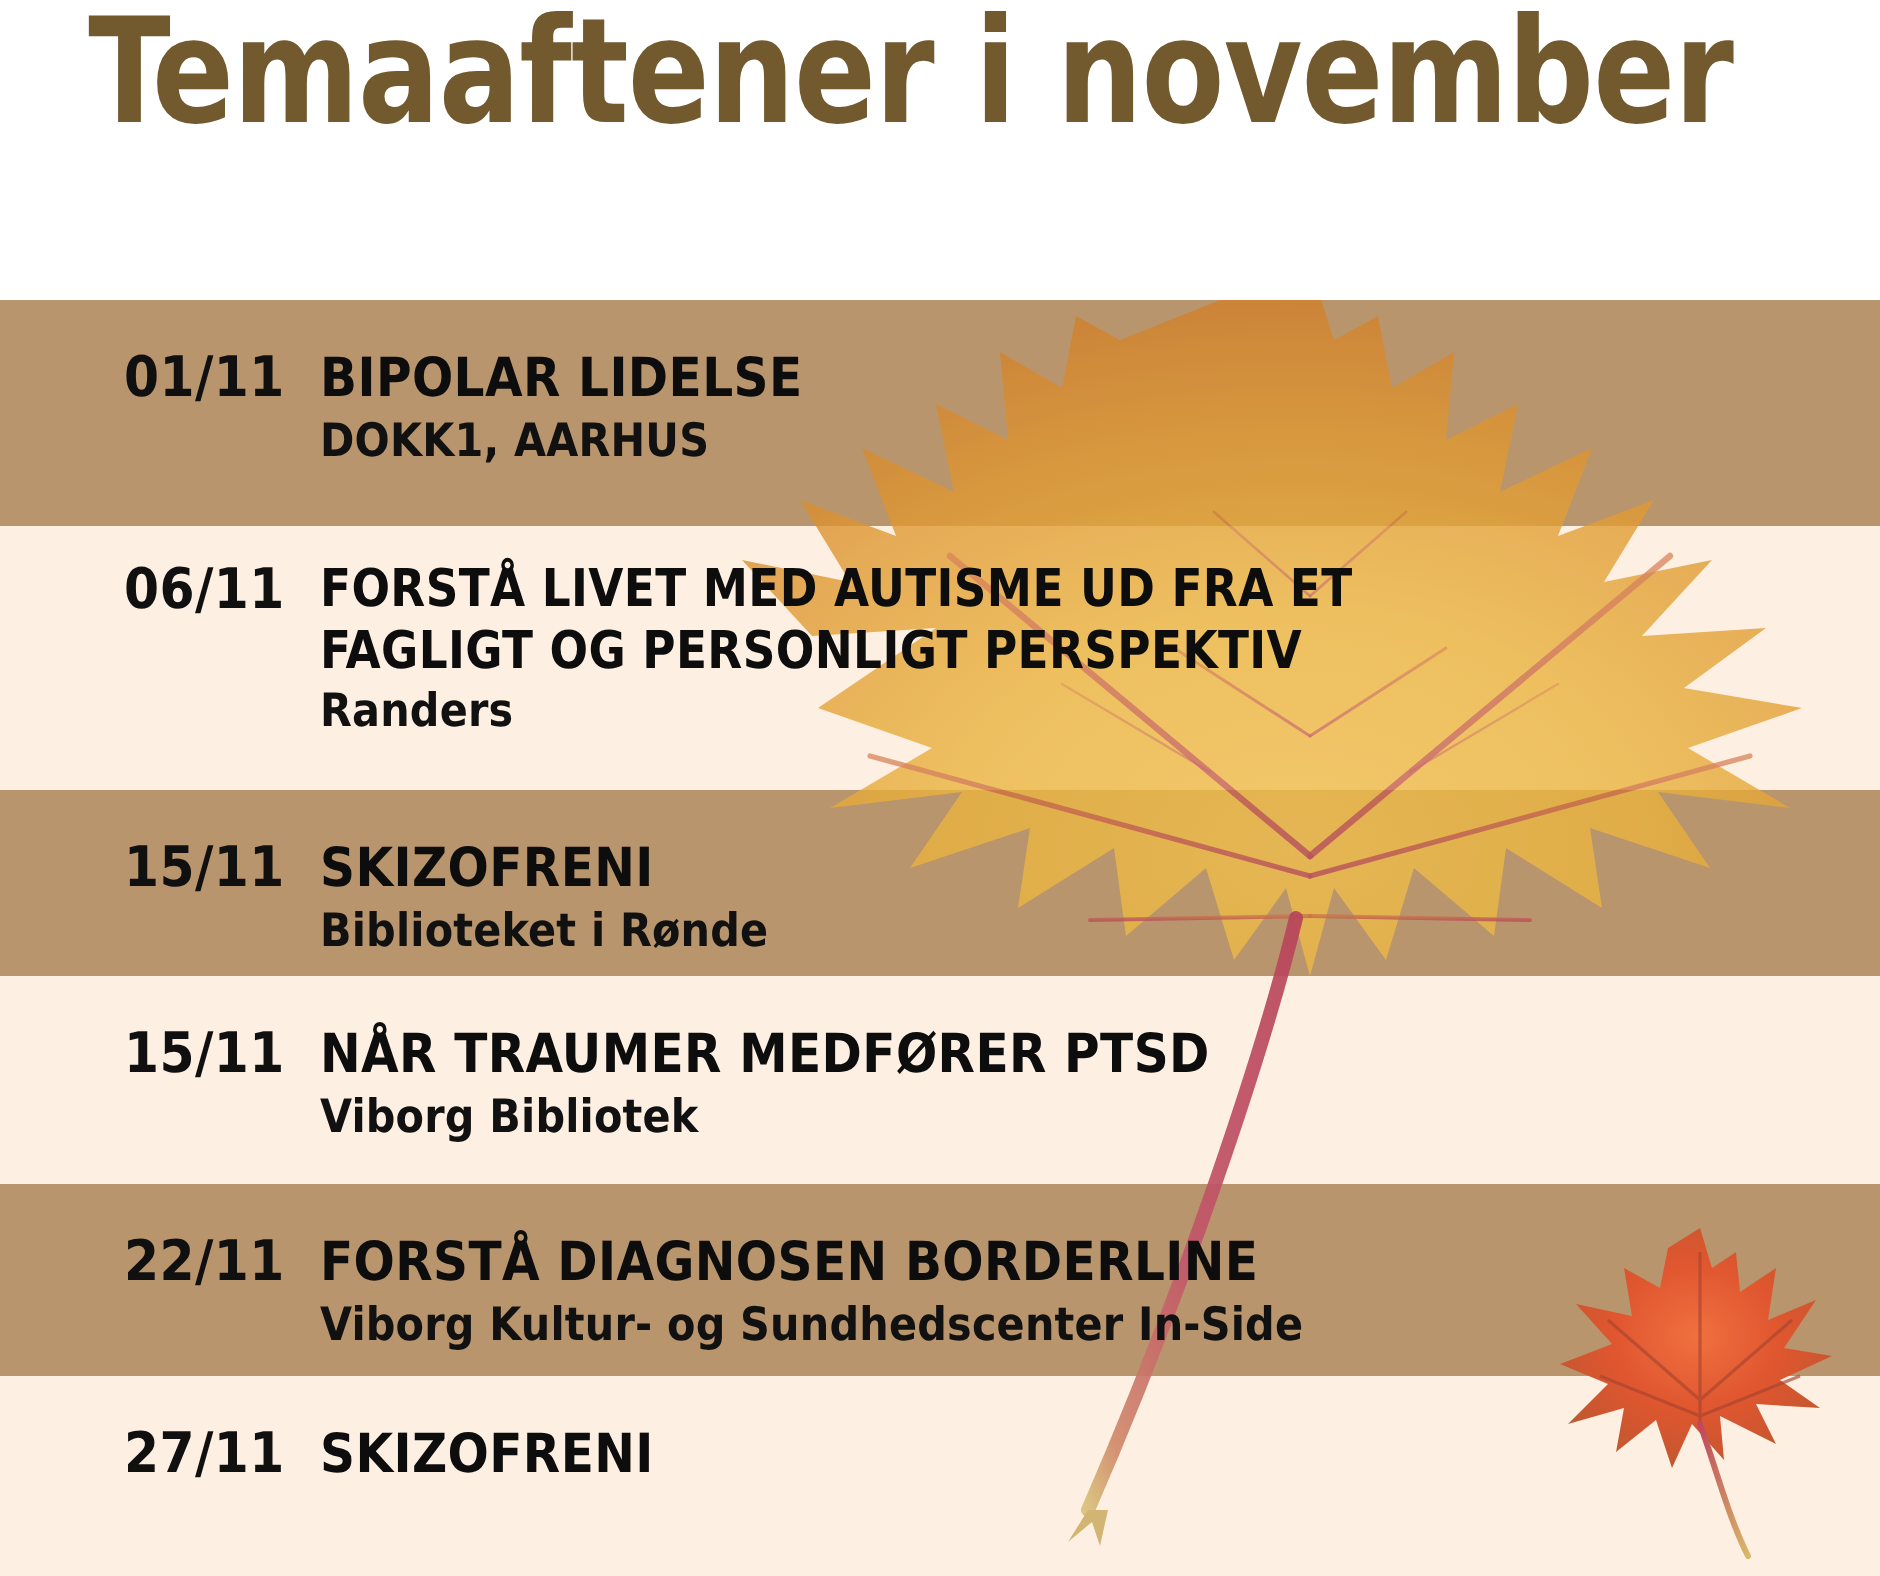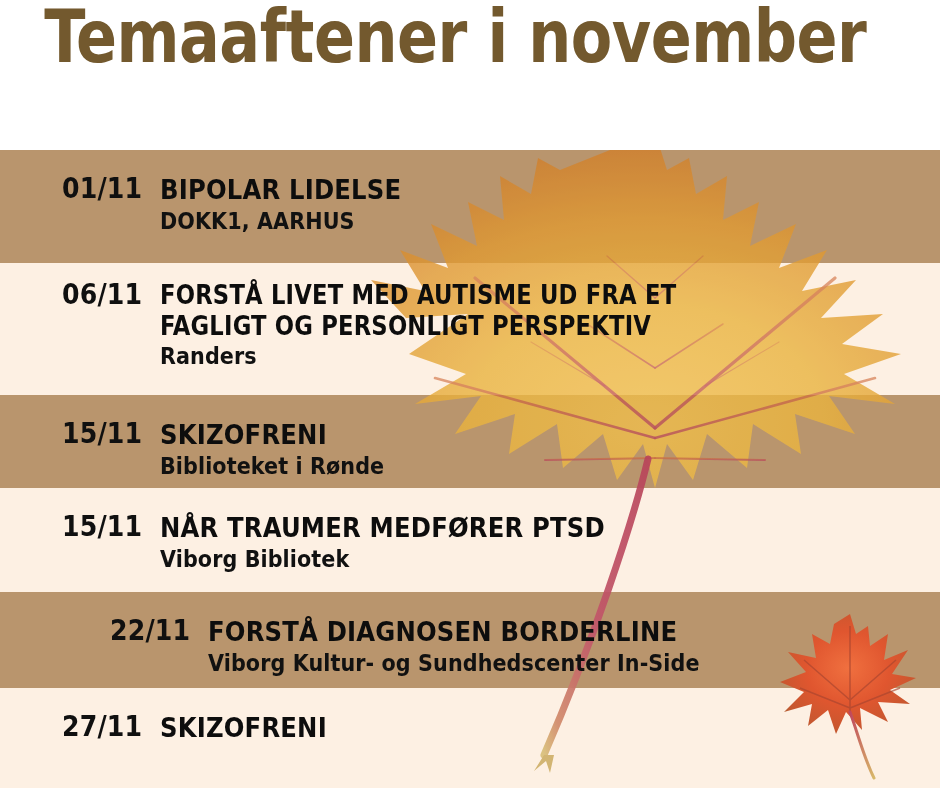--- a/index.html
+++ b/index.html
@@ -211,21 +211,21 @@
           <p class="row-venue">Biblioteket i Rønde</p>
         </div>
       </div>
       <div class="row" style="top: 362px; height: 104px;">
         <div class="row-date">15/11</div>
         <div class="row-body">
           <p class="row-title">NÅR TRAUMER MEDFØRER PTSD</p>
           <p class="row-venue">Viborg Bibliotek</p>
         </div>
       </div>
-      <div class="row" style="top: 466px; height: 96px; padding-left: 48px;">
+      <div class="row" style="top: 466px; height: 96px;">
         <div class="row-date">22/11</div>
         <div class="row-body">
           <p class="row-title">FORSTÅ DIAGNOSEN BORDERLINE</p>
           <p class="row-venue">Viborg Kultur- og Sundhedscenter In-Side</p>
         </div>
       </div>
       <div class="row" style="top: 562px; height: 100px;">
         <div class="row-date">27/11</div>
         <div class="row-body">
           <p class="row-title">SKIZOFRENI</p>

